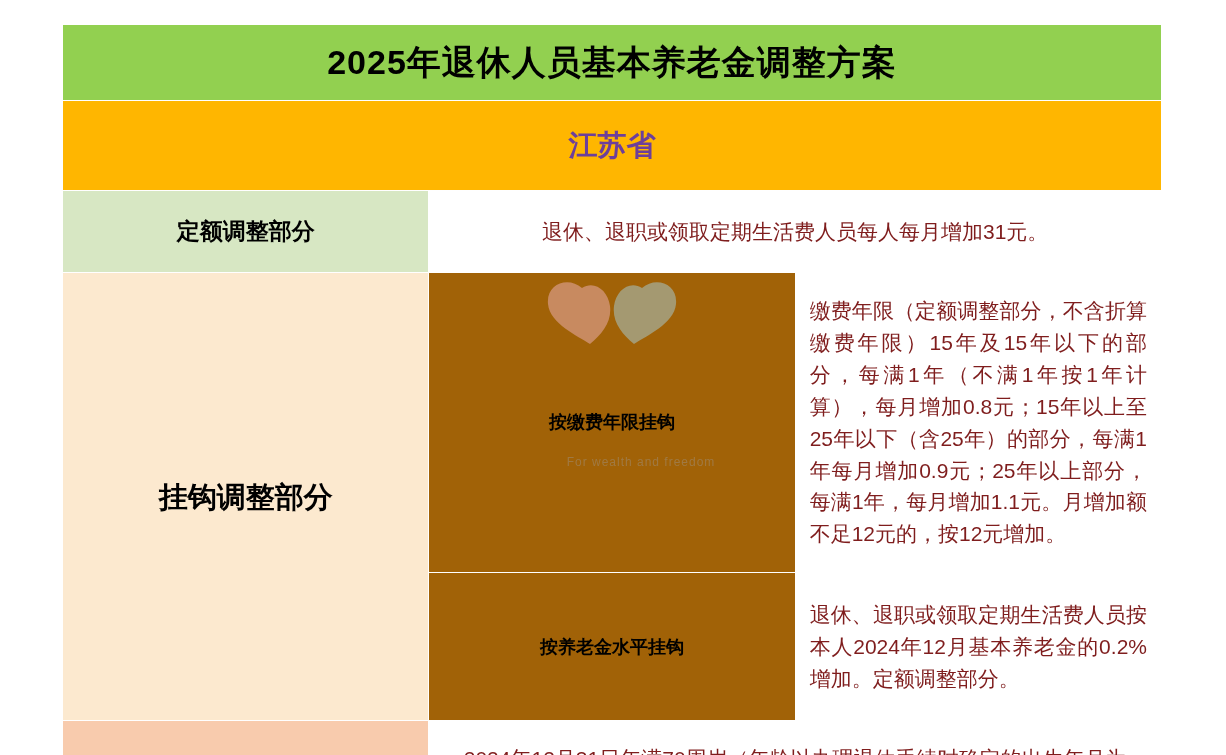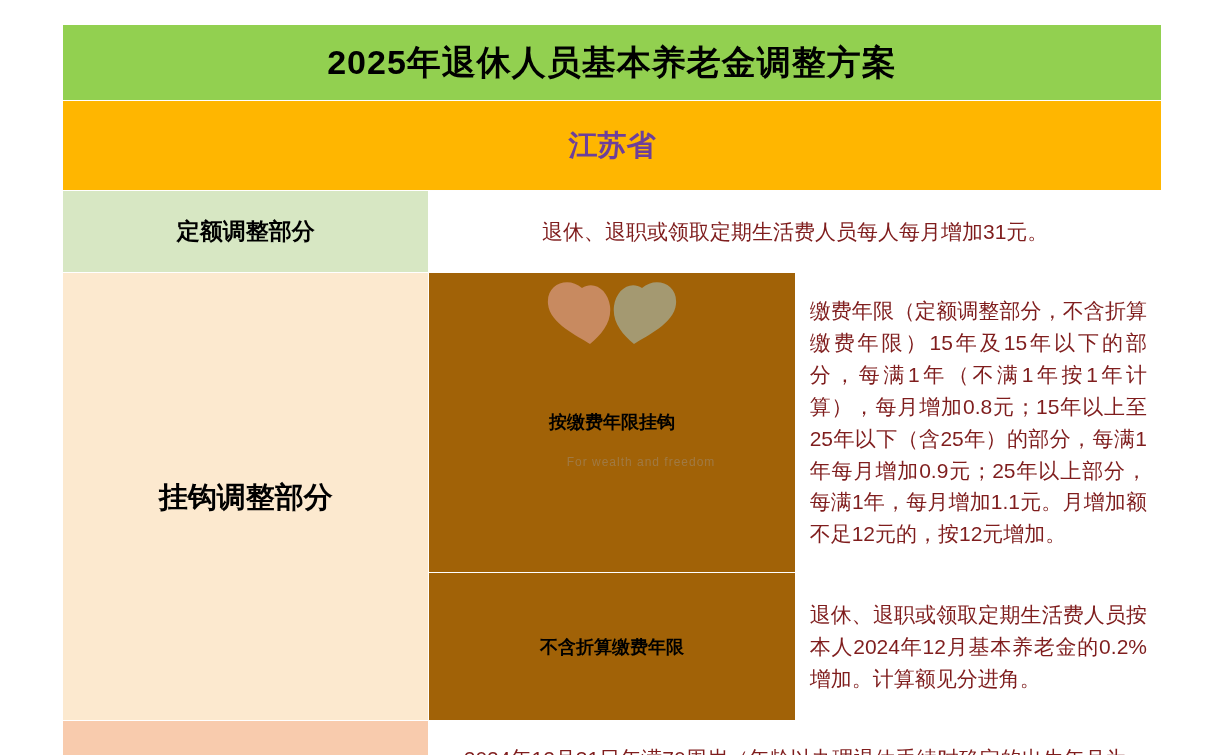--- a/index.html
+++ b/index.html
@@ -167,22 +167,22 @@
       <tr class="fixed-row">
         <td class="label-green">定额调整部分</td>
         <td class="body-cell center" colspan="2">退休、退职或领取定期生活费人员每人每月增加31元。</td>
       </tr>
       <tr class="row-peg">
         <td class="label-cream" rowspan="2">挂钩调整部分</td>
         <td class="sub-label-yellow">按缴费年限挂钩</td>
         <td class="body-cell">缴费年限（定额调整部分，不含折算缴费年限）15年及15年以下的部分，每满1年（不满1年按1年计算），每月增加0.8元；15年以上至25年以下（含25年）的部分，每满1年每月增加0.9元；25年以上部分，每满1年，每月增加1.1元。月增加额不足12元的，按12元增加。</td>
       </tr>
       <tr class="row-level">
-        <td class="sub-label-yellow">不含折算缴费年限</td>
-        <td class="body-cell">退休、退职或领取定期生活费人员按本人2024年12月基本养老金的0.2%增加。计算额见分进角。</td>
+        <td class="sub-label-yellow">按养老金水平挂钩</td>
+        <td class="body-cell">退休、退职或领取定期生活费人员按本人2024年12月基本养老金的0.2%增加。定额调整部分。</td>
       </tr>
       <tr class="row-tilt">
         <td class="label-peach">倾斜调整部分</td>
         <td class="body-cell center" colspan="2">2024年12月31日年满70周岁（年龄以办理退休手续时确定的出生年月为准）不足75周岁、年满75周岁不足80周岁以及年满80周岁以上的退休、退职及领取定期生活费人员，每人每月分别增发21元、29元和39元。</td>
       </tr>
     </tbody>
   </table>
 
   <div class="watermark">
     <svg class="wm-heart" viewBox="0 0 150 70">

